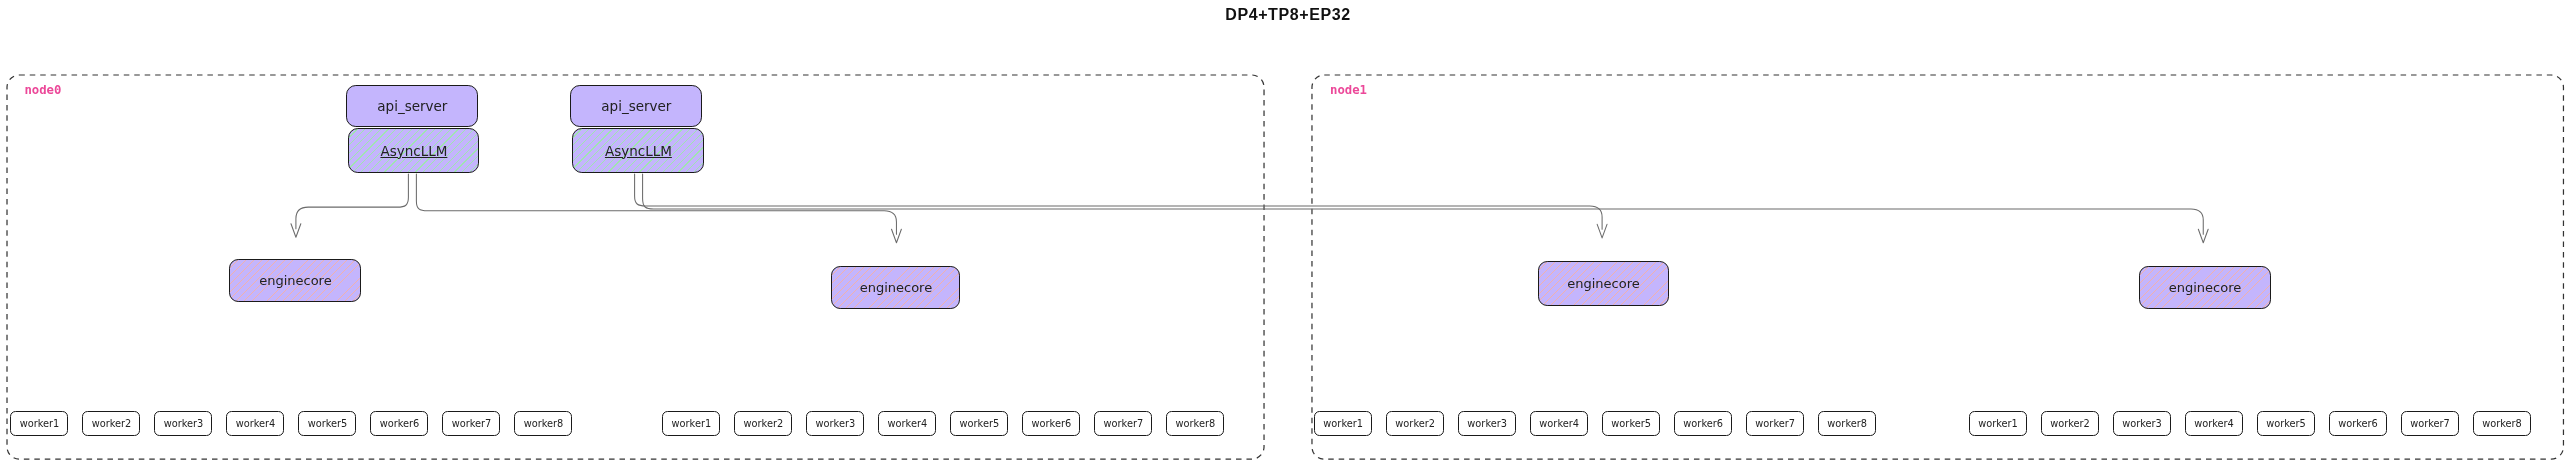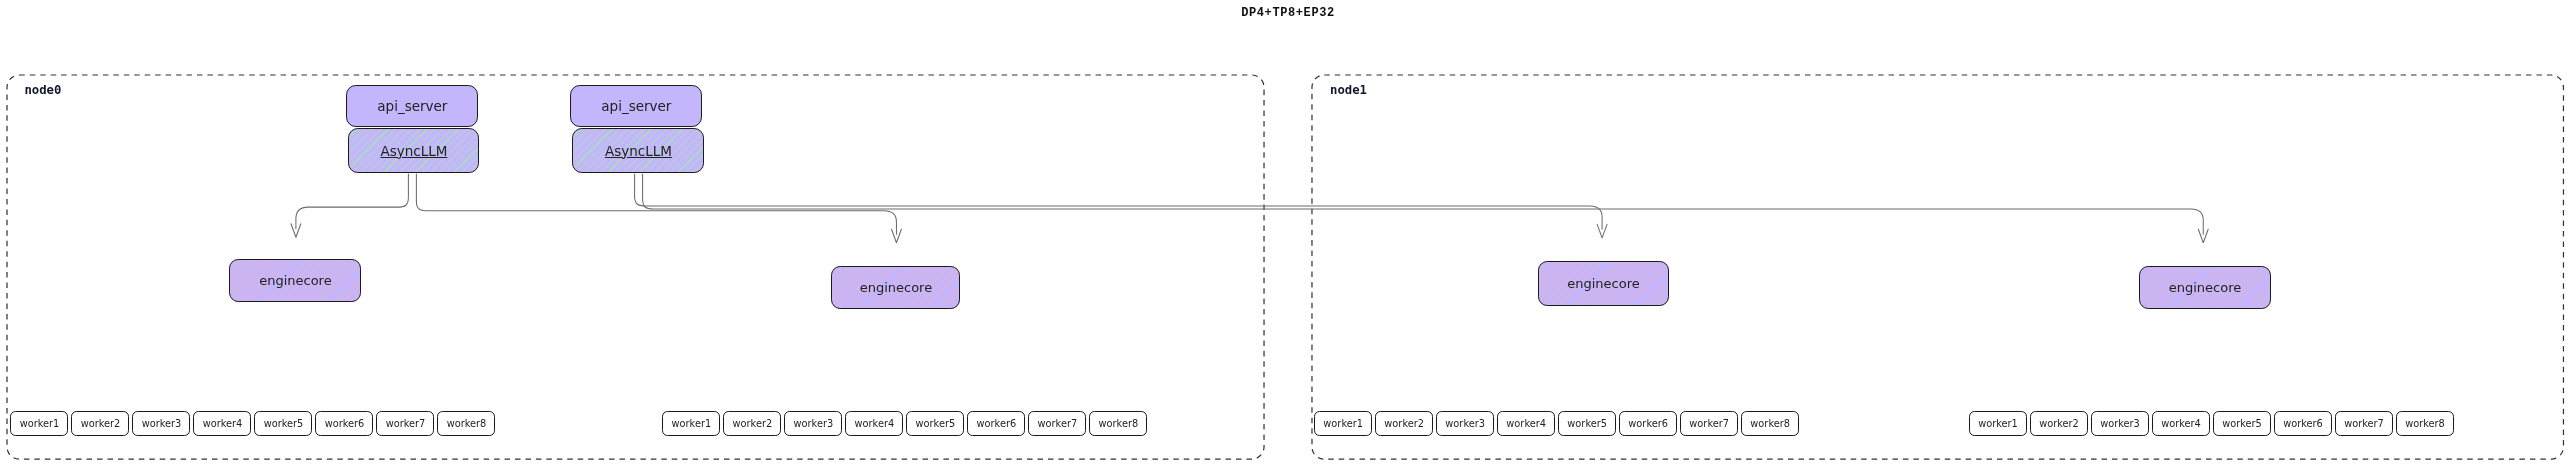--- a/index.html
+++ b/index.html
@@ -15,37 +15,37 @@
     position:relative;
     width:2576px;height:469px;
     background:#ffffff;
     font-family:"DejaVu Sans","Liberation Sans",sans-serif;
     color:var(--text-color);
     overflow:hidden;
   }
   .title{
     position:absolute;top:6.2px;left:0;width:100%;
     text-align:center;
-    font-family:Liberation Mono, monospace;
-    font-size:12px;font-weight:700;color:#111;
+    font-family:Liberation Sans, sans-serif;
+    font-size:16px;font-weight:700;color:#111;
     letter-spacing:0.6px;
   }
   svg.connectors{
     position:absolute;left:0;top:0;width:2576px;height:469px;
     z-index:1;
   }
   .connector{stroke:var(--line-color);stroke-width:1.7;fill:none;stroke-linecap:round;stroke-linejoin:round;}
   .node-rect{stroke:var(--node-border);stroke-width:2;fill:none;stroke-dasharray:9 8;}
   .node{
     position:absolute;z-index:2;
   }
   .node-label{
     position:absolute;left:17px;top:7.4px;
     font-family:"DejaVu Sans Mono","Liberation Mono",monospace;
-    font-size:12.3px;font-weight:600;color:#0f172a;
+    font-size:12.3px;font-weight:600;color:#ec4899;
   }
   .box{
     position:absolute;
     display:flex;align-items:center;justify-content:center;
     border:1.5px solid var(--border-color);
     background:#c4b5fd;
     box-sizing:border-box;
     z-index:10;
   }
   .big-box{border-radius:9.8px;font-size:13.5px;}
@@ -56,21 +56,21 @@
       transparent 0.9px, transparent 5.5px);
     text-decoration:underline;
   }
   .hatch-red{
     background-image:repeating-linear-gradient(135deg,
       var(--hatch-red) 0px, var(--hatch-red) 0.7px,
       transparent 0.7px, transparent 5.5px);
   }
   .worker-row{
     position:absolute;
-    display:flex;gap:3px;
+    display:flex;gap:14px;
     z-index:10;
   }
   .worker{
     width:58px;height:24.6px;
     display:flex;align-items:center;justify-content:center;
     border:1.2px solid var(--border-color);
     border-radius:5.5px;
     background:#ffffff;
     font-size:9.8px;
     box-sizing:border-box;

